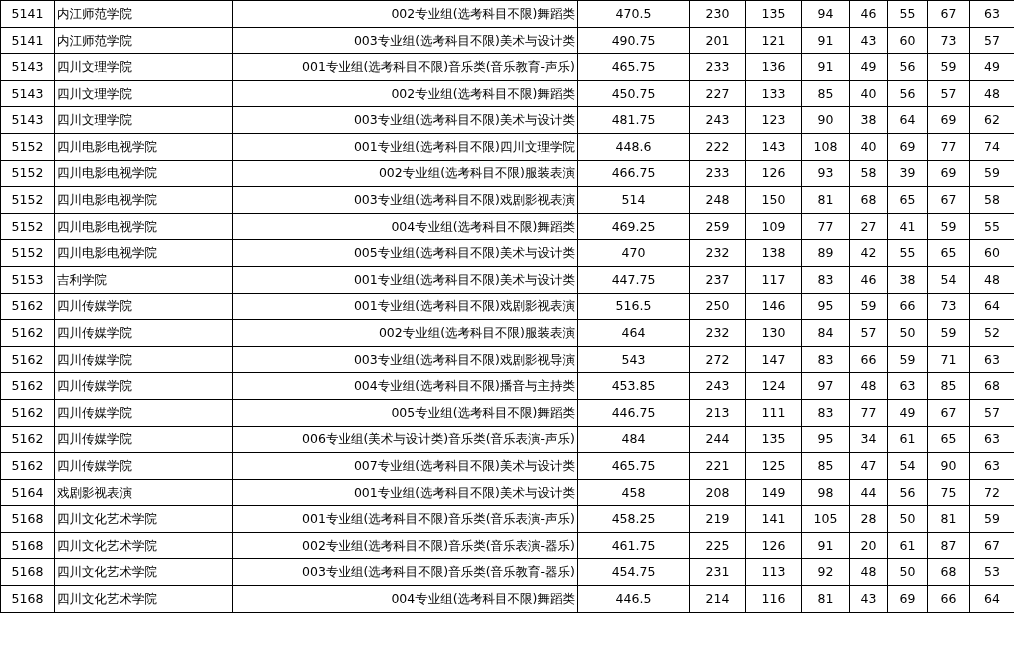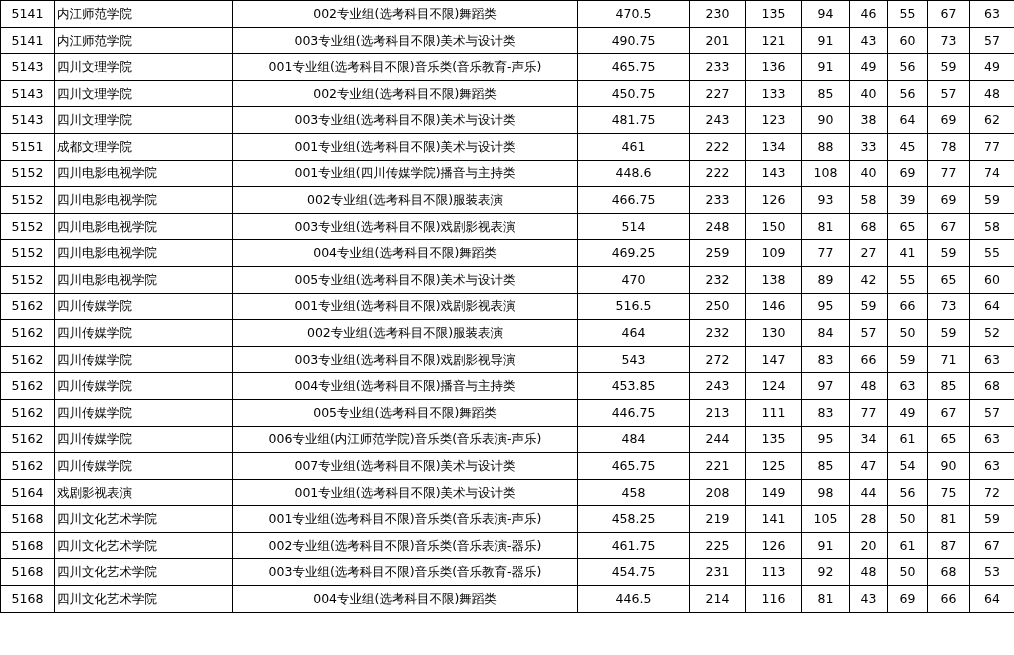--- a/index.html
+++ b/index.html
@@ -36,21 +36,21 @@
   col.c-v1    { width: 56px; }
   col.c-v2    { width: 56px; }
   col.c-v3    { width: 48px; }
   col.c-v4    { width: 38px; }
   col.c-v5    { width: 40px; }
   col.c-v6    { width: 42px; }
   col.c-v7    { width: 45px; }
 
   td.code   { text-align: center; margin-left: 44px; }
   td.name   { text-align: left; padding-left: 6px; }
-  td.group  { text-align: center; padding-left: 4px; }
+  td.group  { text-align: right; padding-left: 4px; }
   td.num    { text-align: center; }
 </style>
 </head>
 <body>
 
 <table class="score-table">
   <colgroup>
     <col class="c-code">
       <col class="c-name">
       <col class="c-group">
@@ -123,36 +123,23 @@
         <td class="num">481.75</td>
         <td class="num">243</td>
         <td class="num">123</td>
         <td class="num">90</td>
         <td class="num">38</td>
         <td class="num">64</td>
         <td class="num">69</td>
         <td class="num">62</td>
       </tr>
       <tr>
-        <td class="code">5151</td>
-        <td class="name">成都文理学院</td>
-        <td class="group">001专业组(选考科目不限)美术与设计类</td>
-        <td class="num">461</td>
-        <td class="num">222</td>
-        <td class="num">134</td>
-        <td class="num">88</td>
-        <td class="num">33</td>
-        <td class="num">45</td>
-        <td class="num">78</td>
-        <td class="num">77</td>
-      </tr>
-      <tr>
-        <td class="code">5152</td>
-        <td class="name">四川电影电视学院</td>
-        <td class="group">001专业组(四川传媒学院)播音与主持类</td>
+        <td class="code">5152</td>
+        <td class="name">四川电影电视学院</td>
+        <td class="group">001专业组(选考科目不限)四川文理学院</td>
         <td class="num">448.6</td>
         <td class="num">222</td>
         <td class="num">143</td>
         <td class="num">108</td>
         <td class="num">40</td>
         <td class="num">69</td>
         <td class="num">77</td>
         <td class="num">74</td>
       </tr>
       <tr>
@@ -201,20 +188,33 @@
         <td class="num">470</td>
         <td class="num">232</td>
         <td class="num">138</td>
         <td class="num">89</td>
         <td class="num">42</td>
         <td class="num">55</td>
         <td class="num">65</td>
         <td class="num">60</td>
       </tr>
       <tr>
+        <td class="code">5153</td>
+        <td class="name">吉利学院</td>
+        <td class="group">001专业组(选考科目不限)美术与设计类</td>
+        <td class="num">447.75</td>
+        <td class="num">237</td>
+        <td class="num">117</td>
+        <td class="num">83</td>
+        <td class="num">46</td>
+        <td class="num">38</td>
+        <td class="num">54</td>
+        <td class="num">48</td>
+      </tr>
+      <tr>
         <td class="code">5162</td>
         <td class="name">四川传媒学院</td>
         <td class="group">001专业组(选考科目不限)戏剧影视表演</td>
         <td class="num">516.5</td>
         <td class="num">250</td>
         <td class="num">146</td>
         <td class="num">95</td>
         <td class="num">59</td>
         <td class="num">66</td>
         <td class="num">73</td>
@@ -268,21 +268,21 @@
         <td class="num">111</td>
         <td class="num">83</td>
         <td class="num">77</td>
         <td class="num">49</td>
         <td class="num">67</td>
         <td class="num">57</td>
       </tr>
       <tr>
         <td class="code">5162</td>
         <td class="name">四川传媒学院</td>
-        <td class="group">006专业组(内江师范学院)音乐类(音乐表演-声乐)</td>
+        <td class="group">006专业组(美术与设计类)音乐类(音乐表演-声乐)</td>
         <td class="num">484</td>
         <td class="num">244</td>
         <td class="num">135</td>
         <td class="num">95</td>
         <td class="num">34</td>
         <td class="num">61</td>
         <td class="num">65</td>
         <td class="num">63</td>
       </tr>
       <tr>

